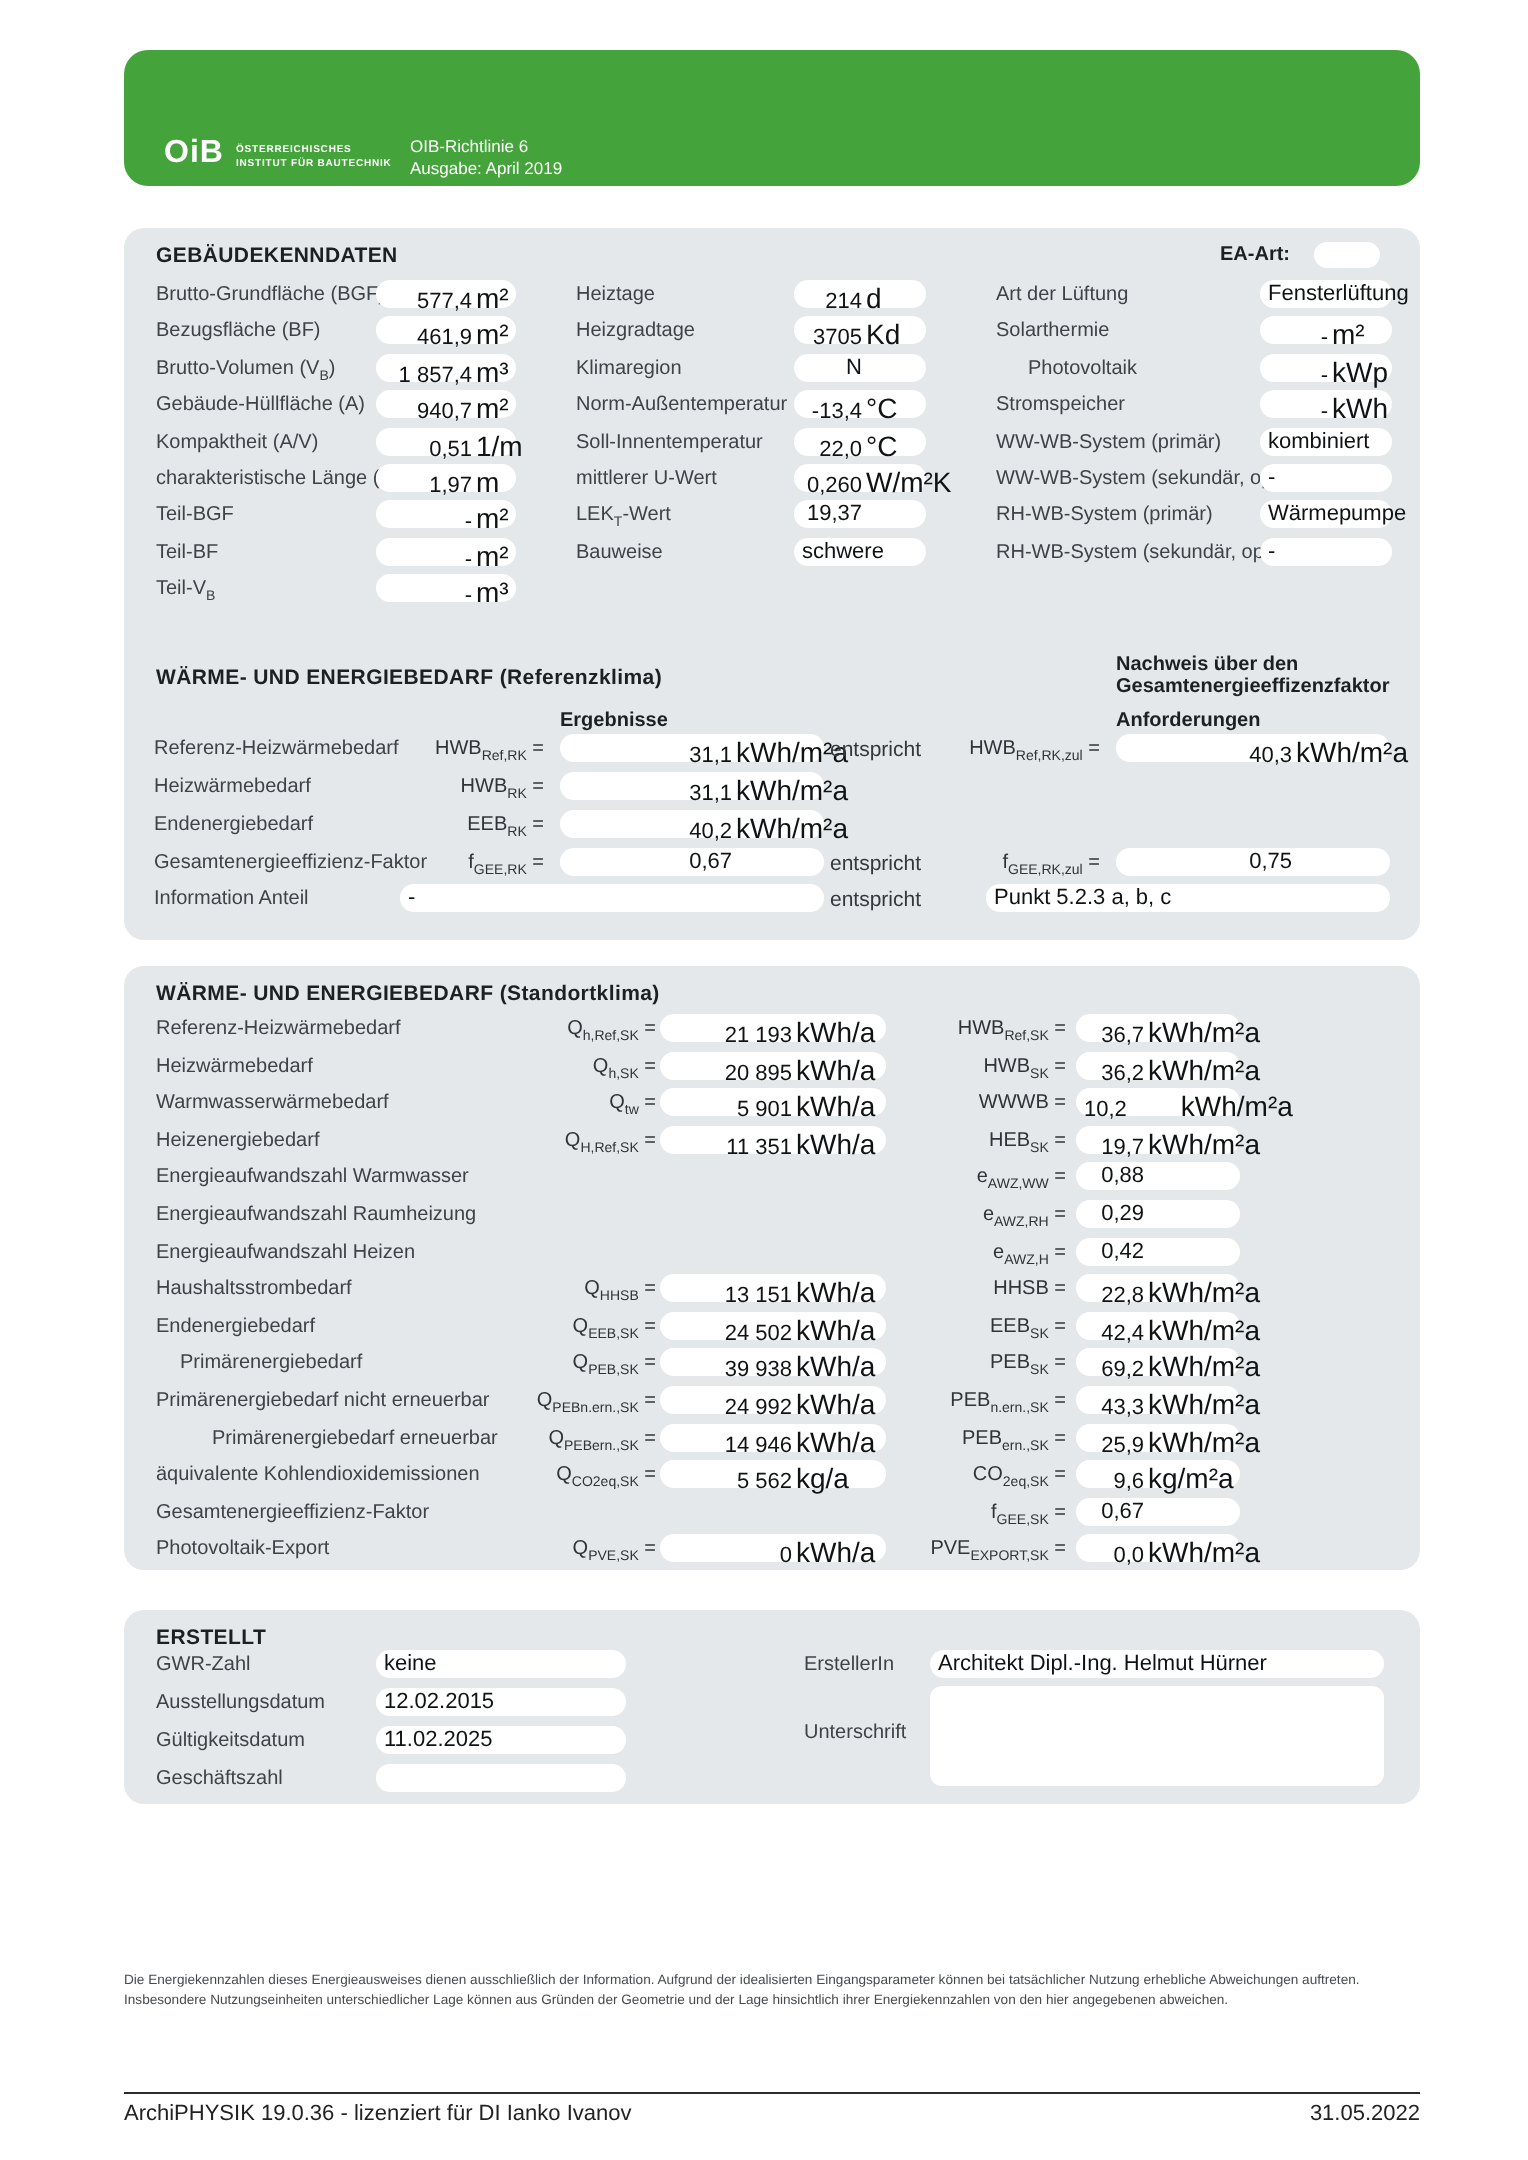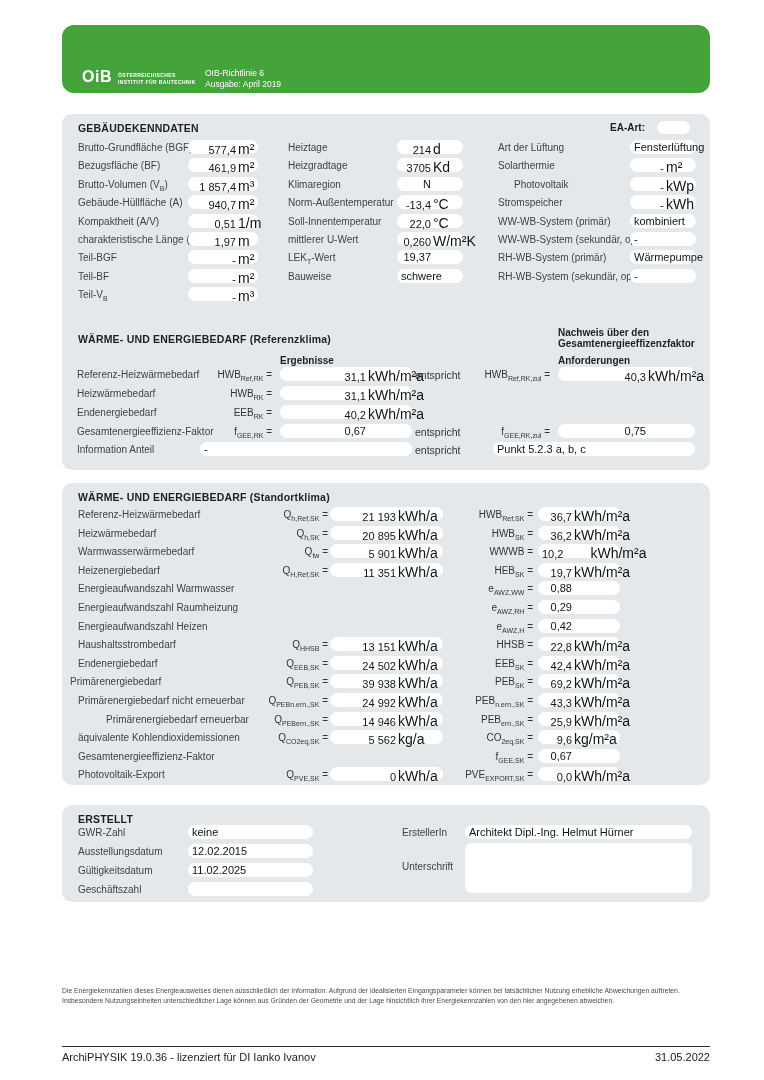--- a/index.html
+++ b/index.html
@@ -313,21 +313,21 @@
       <div class="sym" style="left: 150px; top: 174.8px; width: 116px;">Q<sub>EEB,SK</sub> =</div>
       <div class="box" style="left: 268px; top: 172.8px; width: 113px;">
         <span class="val">24 502</span>
         <span class="unit" style="width: 43px;">kWh/a</span>
       </div>
       <div class="sym" style="left: 340px; top: 174.8px; width: 131px;">EEB<sub>SK</sub> =</div>
       <div class="box" style="left: 476px; top: 172.8px; width: 82px;">
         <span class="val">42,4</span>
         <span class="unit" style="width: 44px;">kWh/m²a</span>
       </div>
-      <div class="flabel" style="left: 8px; top: 193.4px;">Primärenergiebedarf</div>
+      <div class="flabel" style="left: 28px; top: 193.4px;">Primärenergiebedarf</div>
       <div class="sym" style="left: 150px; top: 193.4px; width: 116px;">Q<sub>PEB,SK</sub> =</div>
       <div class="box" style="left: 268px; top: 191.4px; width: 113px;">
         <span class="val">39 938</span>
         <span class="unit" style="width: 43px;">kWh/a</span>
       </div>
       <div class="sym" style="left: 340px; top: 193.4px; width: 131px;">PEB<sub>SK</sub> =</div>
       <div class="box" style="left: 476px; top: 191.4px; width: 82px;">
         <span class="val">69,2</span>
         <span class="unit" style="width: 44px;">kWh/m²a</span>
       </div>

